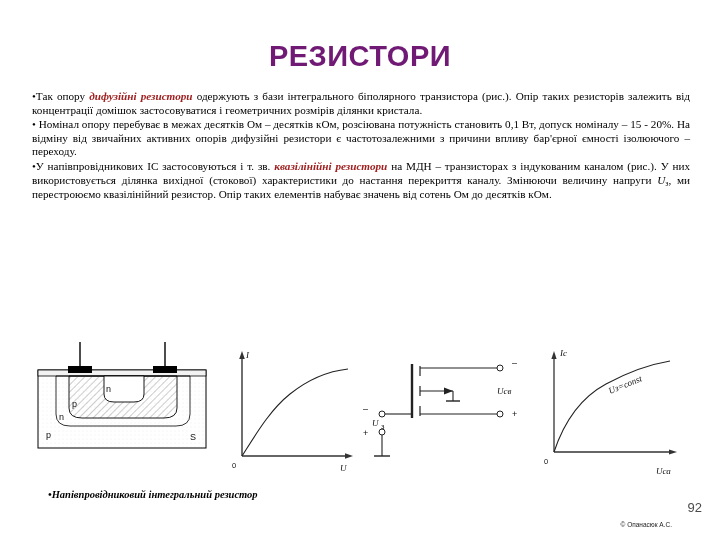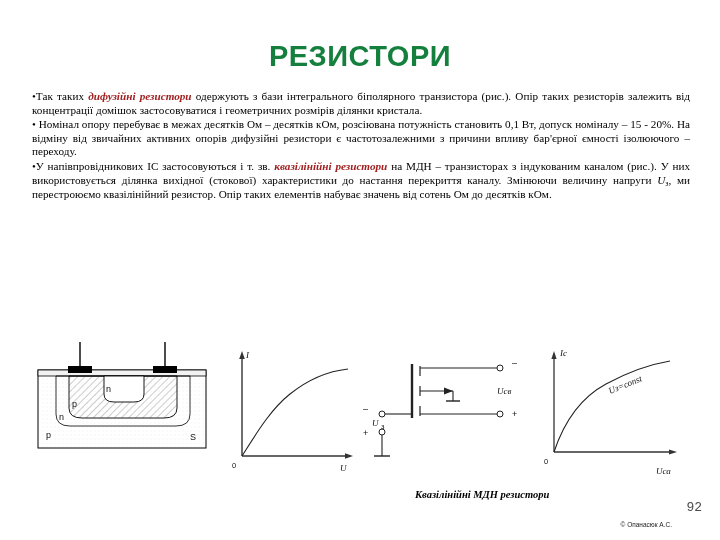--- a/index.html
+++ b/index.html
@@ -14,21 +14,21 @@
   .slide{position:absolute;left:0;top:0;width:720px;height:540px;}
 
   
   #title{
     position:absolute;left:0;top:40px;width:720px;
     text-align:center;
     font-family:"Liberation Sans", sans-serif;
     font-weight:bold;
     font-size:29px;
     letter-spacing:0.5px;
-    color:#15803d;
+    color:#701a75;
   }
 
   
   #body-text{
     position:absolute;left:32px;top:90px;width:658px;
     font-size:11.2px;
     line-height:13.6px;
     text-align:justify;
   }
   .para{margin:0 0 1px 0;text-indent:0;}
@@ -68,21 +68,21 @@
   }
   #caption-right{
     position:absolute;left:415px;top:489px;width:260px;
     font-size:10.5px;font-style:italic;font-weight:bold;
     color:#000;
   }
 
   
   #page-num{
     position:absolute;right:18px;top:500px;
-    font-family:Liberation Mono, monospace;
+    font-family:Liberation Sans, sans-serif;
     font-size:13px;color:#4a4a4a;
   }
   #copyright{
     position:absolute;right:48px;top:521px;
     font-family:"Liberation Sans", sans-serif;
     font-size:6.5px;color:#1a1a1a;
     white-space:nowrap;
   }
 
   .lbl{font-family:"Liberation Sans", sans-serif;font-size:9px;fill:#111;}
@@ -91,21 +91,21 @@
 </style>
 </head>
 <body>
 
 <div class="slide">
 
   <div id="title">РЕЗИСТОРИ</div>
 
   <div id="body-text">
 
-    <p class="para"><span class="bullet">•</span><span>Так таких </span><span class="em-red">дифузійні резистори</span><span> одержують з бази інтегрального біполярного транзистора (рис.). Опір таких резисторів залежить від концентрації домішок застосовуватися і геометричних розмірів ділянки кристала.</span></p>
+    <p class="para"><span class="bullet">•</span><span>Так опору </span><span class="em-red">дифузійні резистори</span><span> одержують з бази інтегрального біполярного транзистора (рис.). Опір таких резисторів залежить від концентрації домішок застосовуватися і геометричних розмірів ділянки кристала.</span></p>
 
     <p class="para"><span class="bullet">•</span><span> Номінал опору перебуває в межах десятків Ом – десятків кОм, розсіювана потужність становить 0,1 Вт, допуск номіналу – 15 - 20%. На відміну від звичайних активних опорів дифузійні резистори є частотозалежними з причини впливу бар'єрної ємності ізолюючого – переходу.</span></p>
 
     <p class="para"><span class="bullet">•</span><span>У напівпровідникових ІС застосовуються і т. зв. </span><span class="em-red">квазілінійні резистори</span><span> на МДН – транзисторах з індукованим каналом (рис.). У них використовується ділянка вихідної (стокової) характеристики до настання перекриття каналу. Змінюючи величину напруги </span><span class="it">U</span><sub>з</sub><span>, ми перестроюємо квазілінійний резистор. Опір таких елементів набуває значень від сотень Ом до десятків кОм.</span></p>
 
 
   </div>
 
   <div id="figures">
 
@@ -213,18 +213,18 @@
         <text class="lbl-it" x="86" y="58" transform="rotate(-22 86 58)">Uз=const</text>
 
         <text class="lbl-it" x="36" y="20">Ic</text>
         <text class="lbl-it" x="132" y="138">Uса</text>
         <text class="lbl-sm" x="20" y="128">0</text>
       </svg>
     </div>
 
   </div>
 
-  <div id="caption-right">Квазілінійні МДН резистори</div>
+  <div id="caption-left">•Напівпровідниковий інтегральний резистор</div>
 
   <div id="page-num">92</div>
   <div id="copyright">© Опанасюк А.С.</div>
 
 </div>
 
 </body></html>

